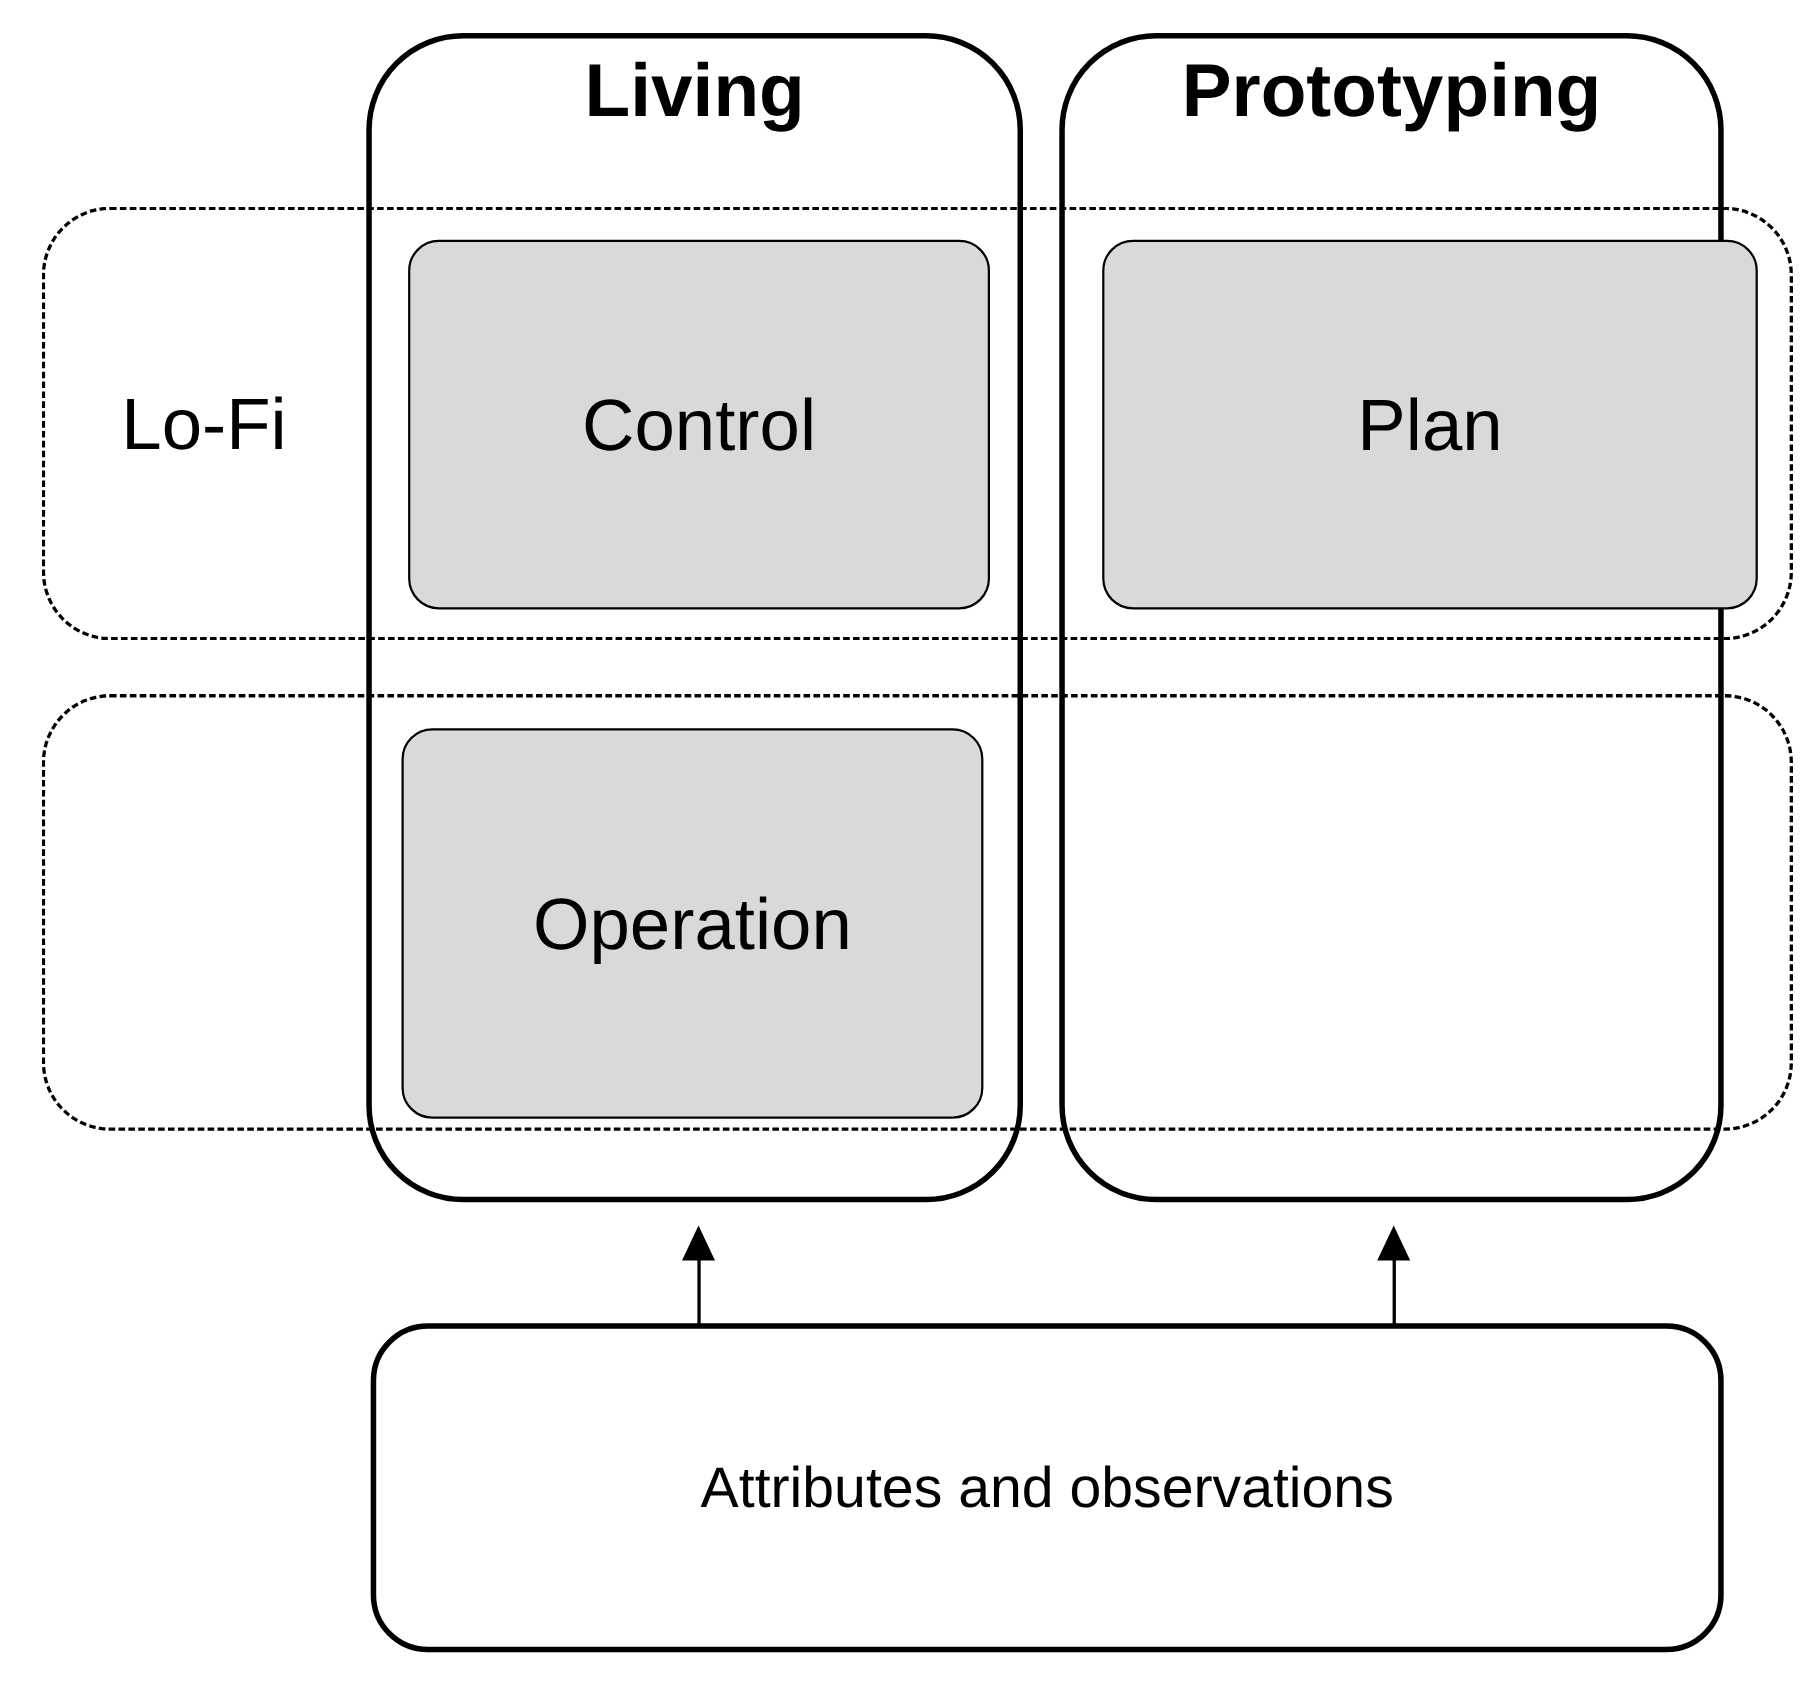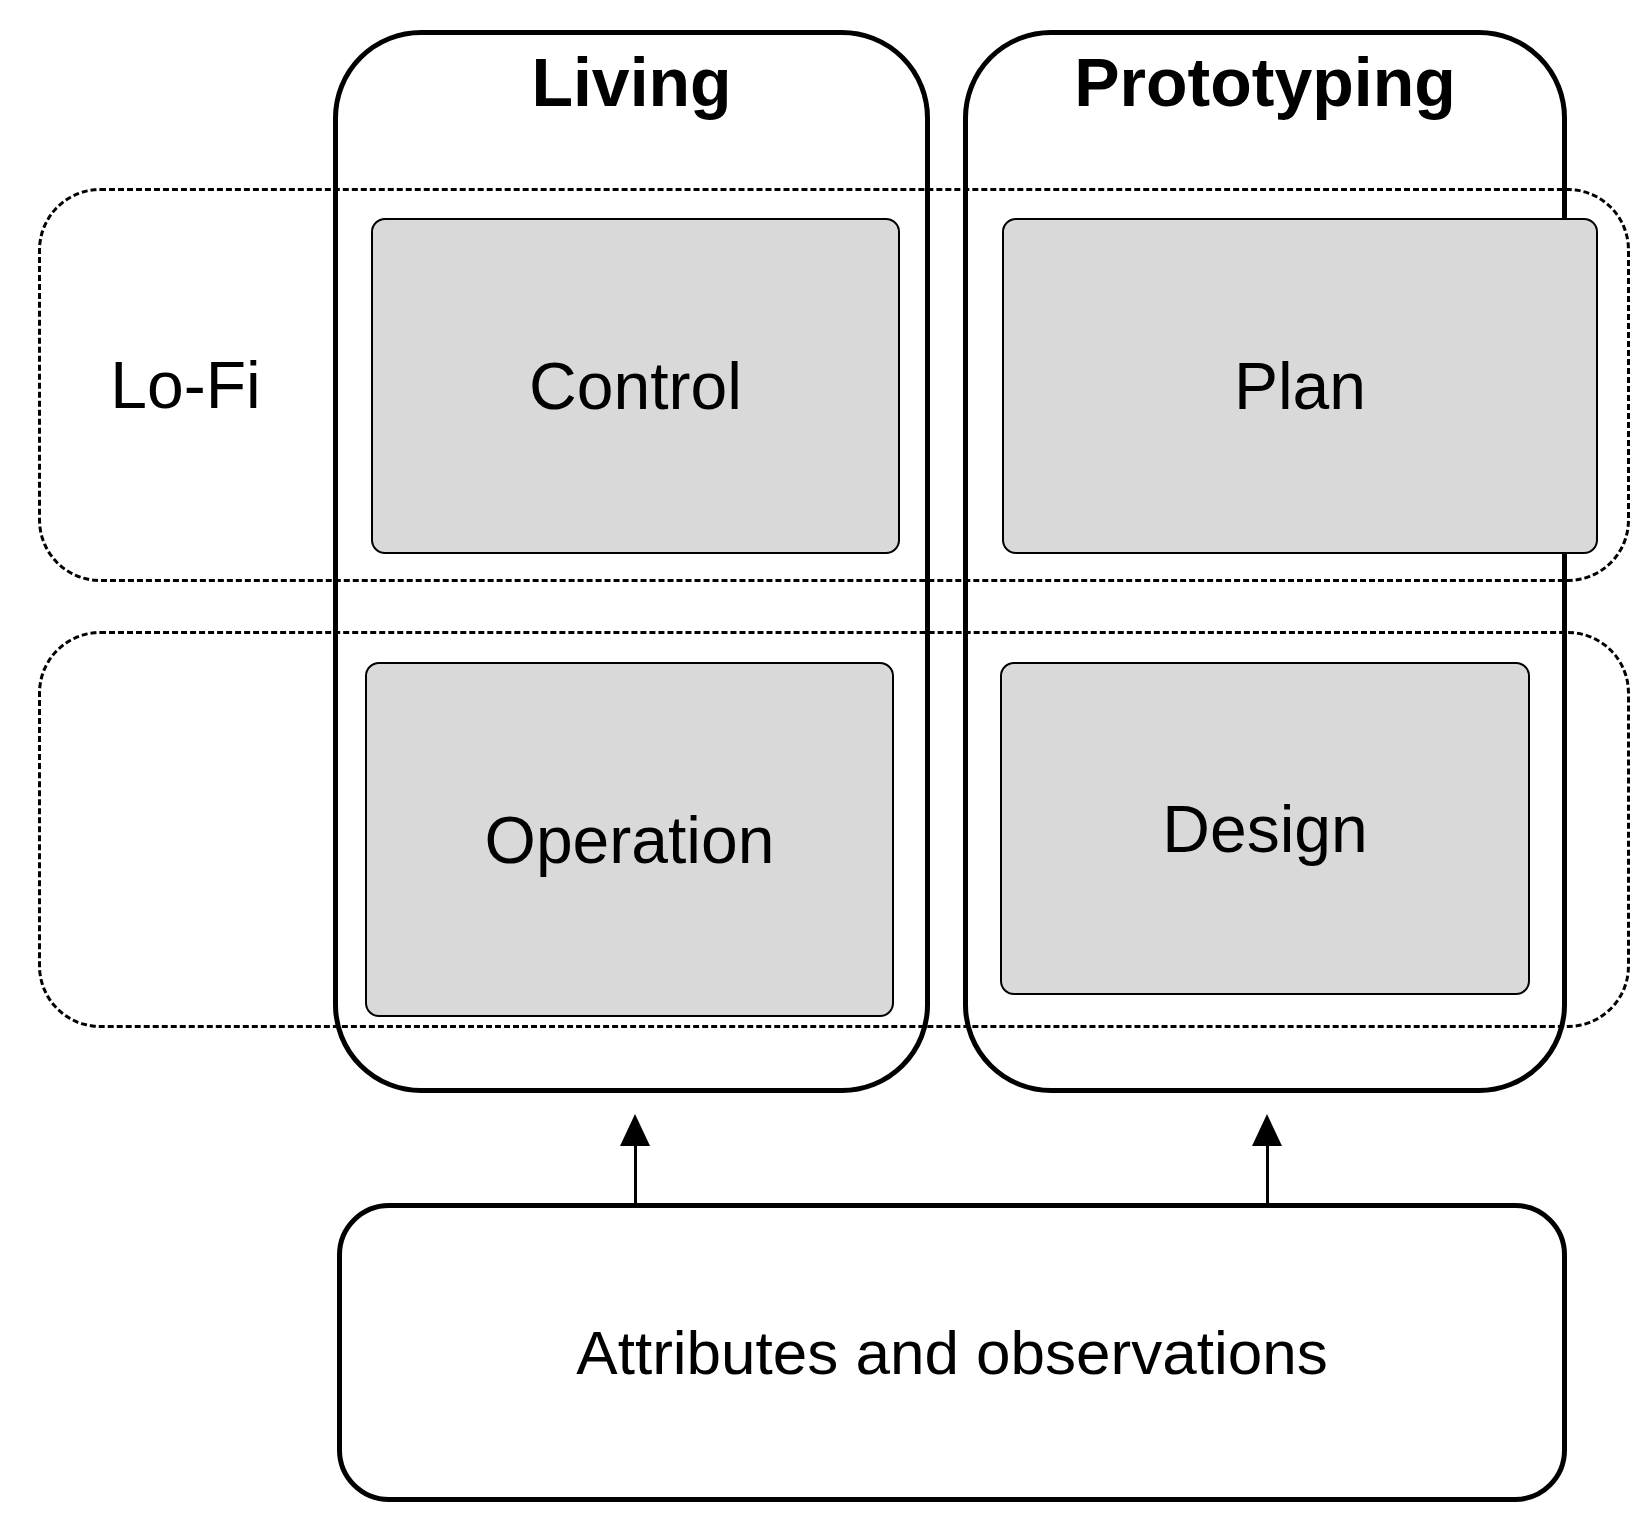--- a/index.html
+++ b/index.html
@@ -63,21 +63,21 @@
     font-size: 66px;
     line-height: 1;
   }
   .lbl-lofi { top: 188px; height: 394px; }
   .lbl-hifi { top: 631px; height: 397px; }
   
   .cell {
     position: absolute;
     background: #d9d9d9;
     border: 2px solid #000000;
-    border-radius: 14px;
+    border-radius: 28px;
     box-sizing: border-box;
     display: flex;
     align-items: center;
     justify-content: center;
     font-size: 66px;
     line-height: 1;
   }
   .cell-control   { left: 371px;  top: 218px; width: 529px; height: 336px; }
   .cell-plan      { left: 1002px; top: 218px; width: 596px; height: 336px; }
   .cell-operation { left: 365px;  top: 662px; width: 529px; height: 355px; }
@@ -89,21 +89,21 @@
     top: 1203px;
     width: 1230px;
     height: 299px;
     border: 5px solid #000000;
     border-radius: 52px;
     box-sizing: border-box;
     background: #ffffff;
     display: flex;
     align-items: center;
     justify-content: center;
-    font-size: 62px;
+    font-size: 52px;
     line-height: 1;
   }
   
   .arrow-shaft {
     position: absolute;
     width: 3px;
     background: #000000;
   }
   .arrow-head {
     position: absolute;
@@ -130,21 +130,20 @@
   <div class="col col-prototyping"></div>
 
   <div class="col-header hdr-living">Living</div>
   <div class="col-header hdr-prototyping">Prototyping</div>
 
   <div class="row-label lbl-lofi">Lo-Fi</div>
 
   <div class="cell cell-control">Control</div>
   <div class="cell cell-plan">Plan</div>
   <div class="cell cell-operation">Operation</div>
-  <div class="cell cell-design">Design</div>
 
   <div class="arrow-shaft shaft-1"></div>
   <div class="arrow-head head-1"></div>
   <div class="arrow-shaft shaft-2"></div>
   <div class="arrow-head head-2"></div>
 
   <div class="source-box">Attributes and observations</div>
 
 </div>
 

